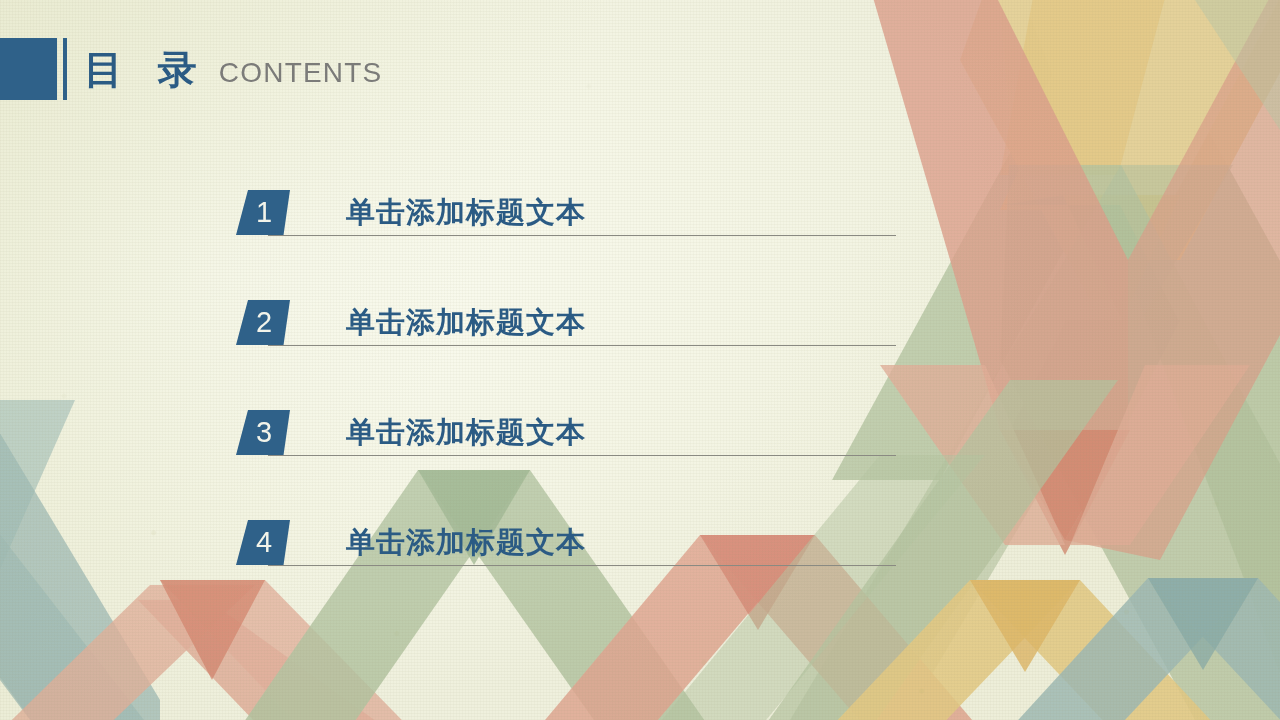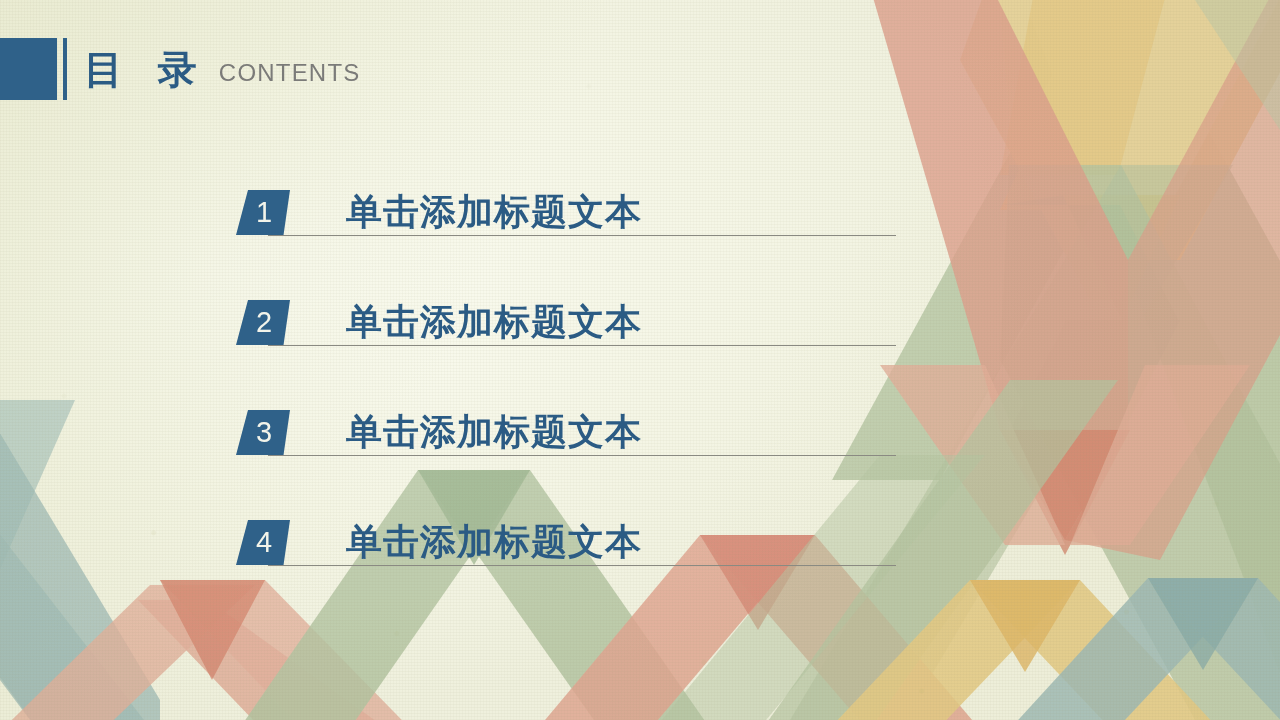--- a/index.html
+++ b/index.html
@@ -88,21 +88,21 @@
     margin-left: 17px;
     font-size: 39px;
     font-weight: bold;
     color: #2b5b84;
     letter-spacing: 12px;
     line-height: 1;
     white-space: nowrap;
   }
   .header-en {
     margin-left: 10px;
-    font-size: 24px;
+    font-size: 28px;
     color: #7b7b79;
     letter-spacing: 1.2px;
     line-height: 1;
     white-space: nowrap;
     padding-top: 8px;
   }
 
   
   .list {
     position: absolute;
@@ -131,21 +131,21 @@
     color: #f3f4ea;
     font-size: 29px;
     line-height: 1;
     font-weight: 400;
     transform: translateX(1px);
   }
   .item-title {
     position: absolute;
     left: 110px;
     top: 2px;
-    font-size: 36px;
+    font-size: 29px;
     font-weight: bold;
     color: #2b5b84;
     letter-spacing: 1px;
     line-height: 40px;
     white-space: nowrap;
   }
   .item-rule {
     position: absolute;
     left: 32px;
     top: 45px;

